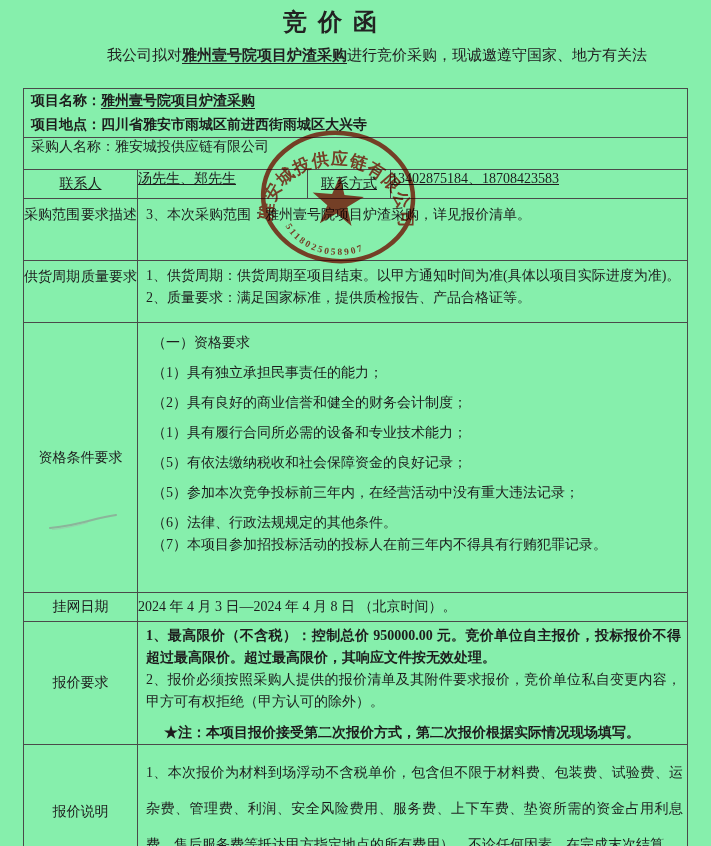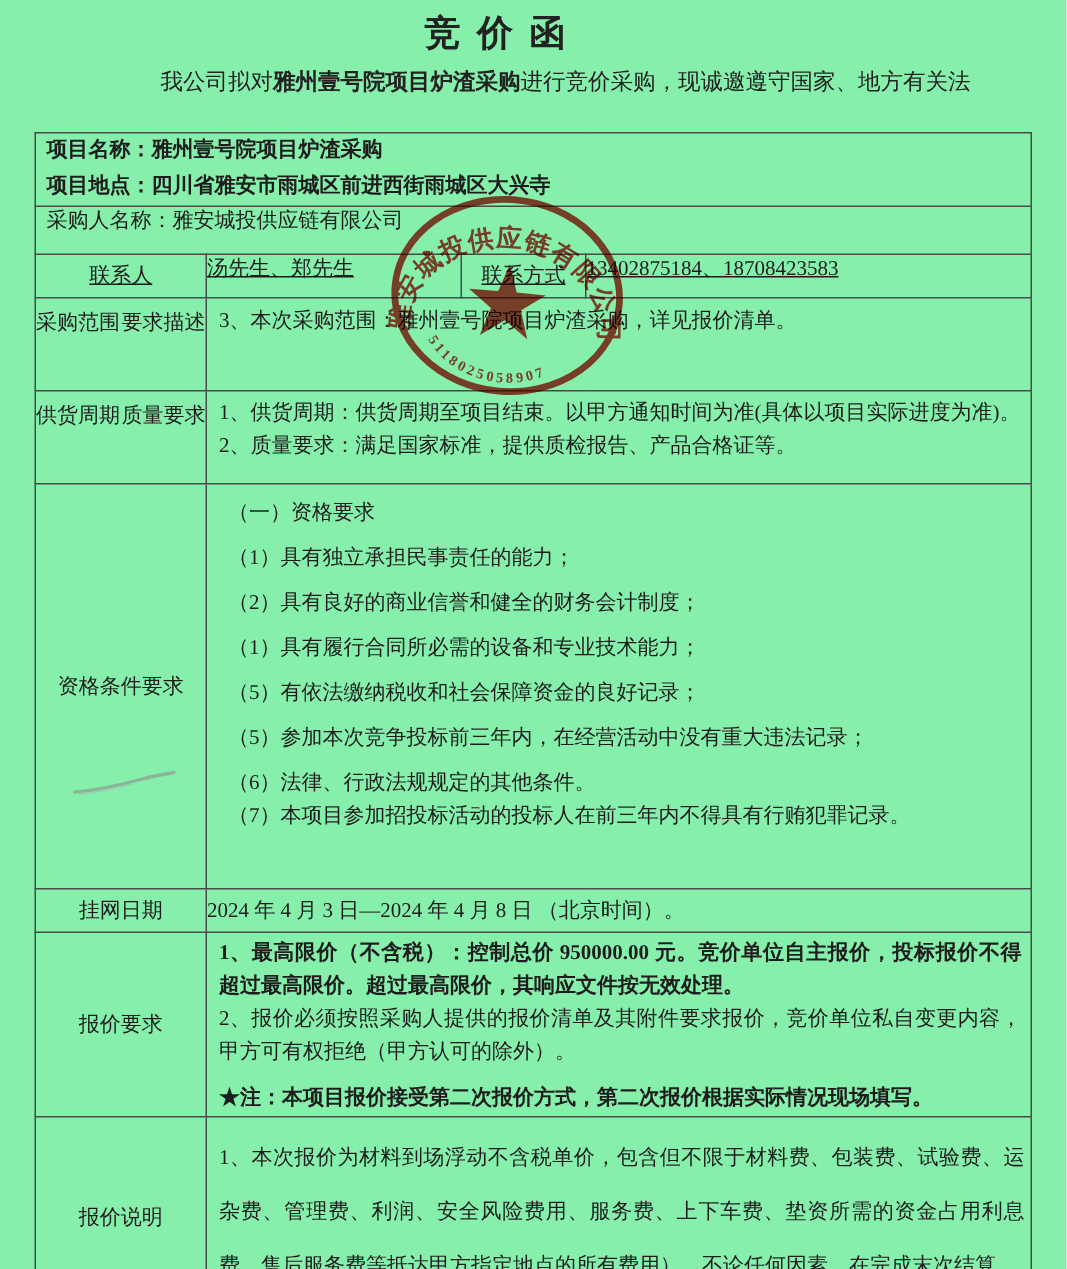--- a/index.html
+++ b/index.html
@@ -18,21 +18,21 @@
     font-size:24px; letter-spacing:11px;
     transform:translateX(-20px);
     font-weight:600;
     color:#222;
   }
   .intro {
     position:absolute; top:42px; left:63px; width:595px;
     font-size:15px; line-height:27px; color:#222;
   }
   .intro .line1 { text-indent:44px; }
-  .u-bold { font-weight:bold; text-underline-offset:3px; }
+  .u-bold { font-weight:bold; text-decoration:underline; text-underline-offset:3px; }
   table.doc {
     position:absolute; left:23px; top:88px;
     width:664px;
     border-collapse:collapse; table-layout:fixed;
     font-size:14px; color:#1d1d1d;
   }
   table.doc td {
     border:1.5px solid #4a4a4a;
     vertical-align:top;
     padding:0;
@@ -53,21 +53,21 @@
   }
   .row-d .content { padding:5px 6px 0 8px; line-height:22px; }
   .row-e .content { padding:4px 4px 0 8px; line-height:22px; }
   .row-f td { height:270px; }
   .qual-content { padding:9px 8px 0 14px; }
   .qual-line { line-height:22px; margin-bottom:8px; }
   .qual-line.tight { margin-bottom:0; }
   .row-g td { height:29px; vertical-align:middle; }
   .row-h td { height:112px; }
   .row-h .content { padding:3px 6px 0 8px; line-height:22px; text-align:justify; }
-  .row-h .note { margin-top:9px; }
+  .row-h .note { margin-top:9px;margin-left:18px; }
   .row-i td { height:100px; }
   .row-i .content { padding:10px 4px 0 8px; line-height:36px; text-align:justify; }
   .stamp {
     position:absolute; left:255px; top:126px; width:166px; height:144px;
     transform:rotate(5deg);
     opacity:0.88;
     mix-blend-mode:multiply;
     pointer-events:none;
   }
   .pen-mark {

